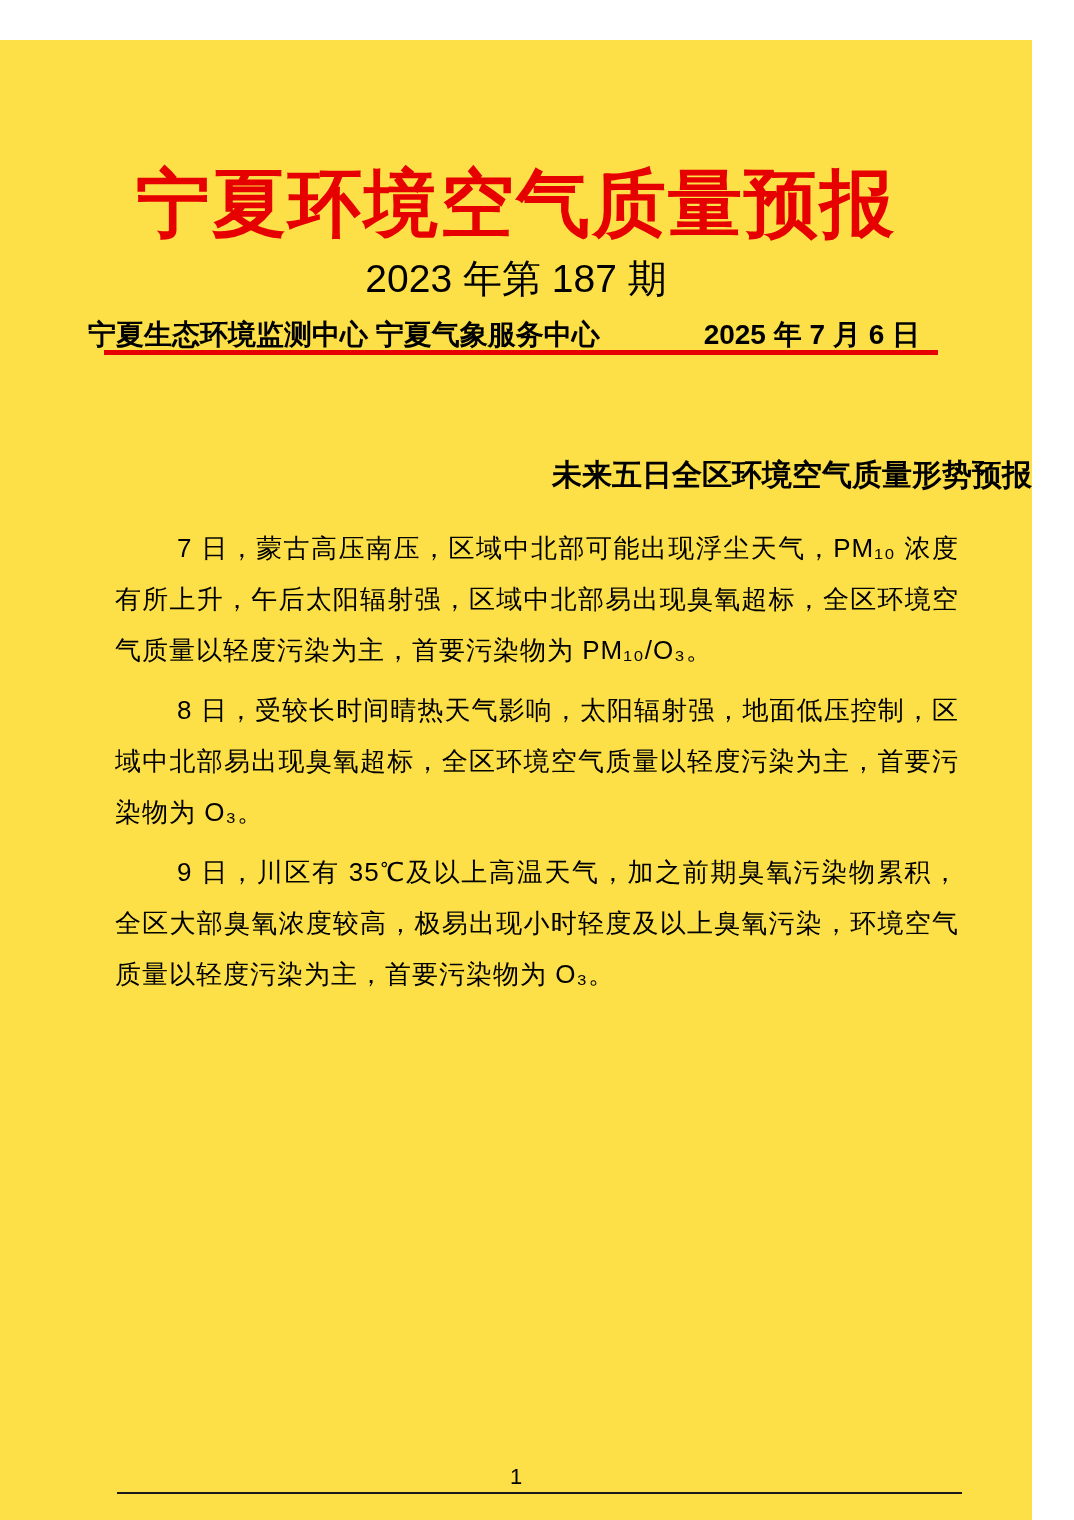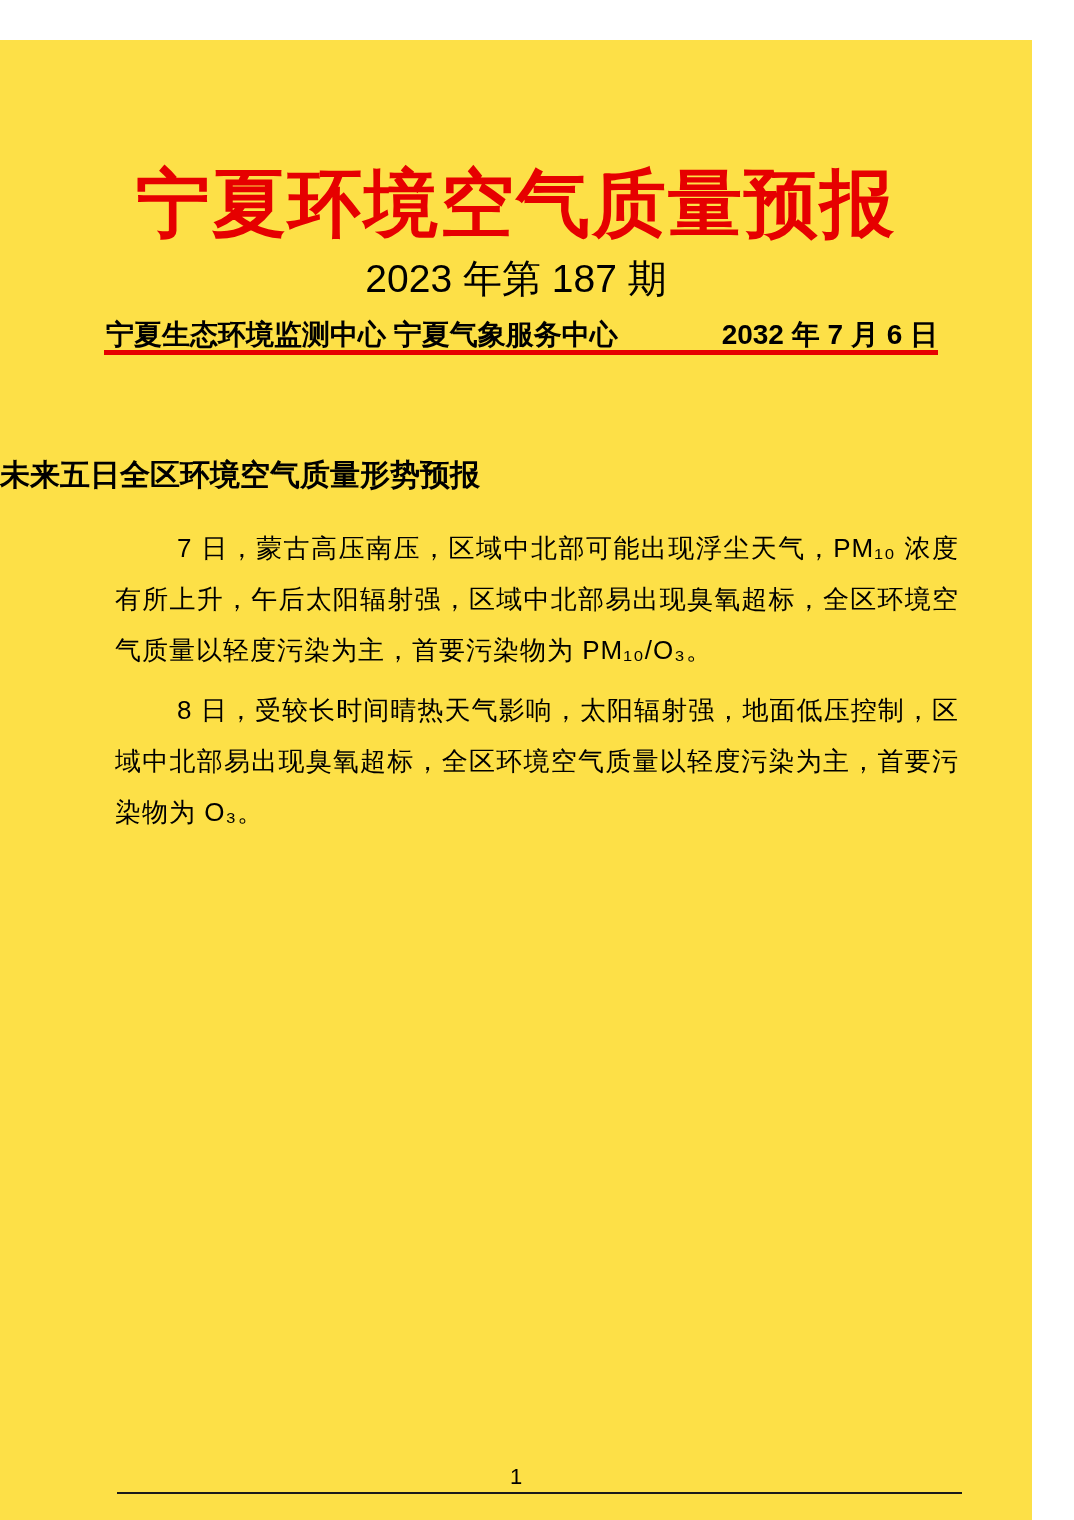--- a/index.html
+++ b/index.html
@@ -38,21 +38,21 @@
     right: 0;
     text-align: center;
     font-family: "Liberation Sans", serif;
     font-size: 39px;
     line-height: 34px;
     color: #000000;
   }
   .header-row {
     position: absolute;
     top: 278px;
-    left: 106px;
+    left: 88px;
     width: 832px;
     display: flex;
     justify-content: space-between;
     align-items: flex-start;
     font-family: "Liberation Sans", serif;
     font-weight: bold;
     font-size: 28px;
     line-height: 34px;
     white-space: nowrap;
     gap: 16px;
@@ -64,21 +64,21 @@
     width: 834px;
     height: 5px;
     background: #e60000;
   }
   .section-heading {
     position: absolute;
     top: 415px;
     left: 0;
     right: 0;
     margin: 0;
-    text-align: left;
+    text-align: right;
     font-family: "Liberation Sans", serif;
     font-weight: bold;
     font-size: 30px;
     line-height: 40px;
     color: #000000;
   }
   .content {
     position: absolute;
     top: 483px;
     left: 115px;
@@ -118,29 +118,30 @@
 <body>
 
 <div class="doc-page">
 
   <h1 class="title">宁夏环境空气质量预报</h1>
 
   <div class="issue">2023 年第 187 期</div>
 
   <div class="header-row">
     <span class="orgs">宁夏生态环境监测中心 宁夏气象服务中心</span>
-    <span class="date">2032 年 7 月 6 日</span>
+    <span class="date">2025 年 7 月 6 日</span>
   </div>
 
   <div class="red-rule"></div>
 
   <h2 class="section-heading">未来五日全区环境空气质量形势预报</h2>
 
   <div class="content">
     <p>7 日，蒙古高压南压，区域中北部可能出现浮尘天气，PM₁₀ 浓度有所上升，午后太阳辐射强，区域中北部易出现臭氧超标，全区环境空气质量以轻度污染为主，首要污染物为 PM₁₀/O₃。</p>
     <p>8 日，受较长时间晴热天气影响，太阳辐射强，地面低压控制，区域中北部易出现臭氧超标，全区环境空气质量以轻度污染为主，首要污染物为 O₃。</p>
+    <p>9 日，川区有 35℃及以上高温天气，加之前期臭氧污染物累积，全区大部臭氧浓度较高，极易出现小时轻度及以上臭氧污染，环境空气质量以轻度污染为主，首要污染物为 O₃。</p>
   </div>
 
   <div class="page-num">1</div>
 
   <div class="footer-rule"></div>
 
 </div>
 
 </body></html>

